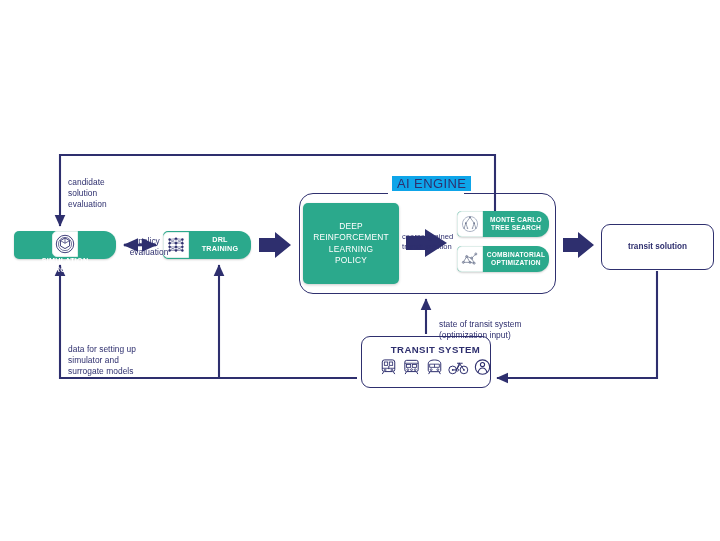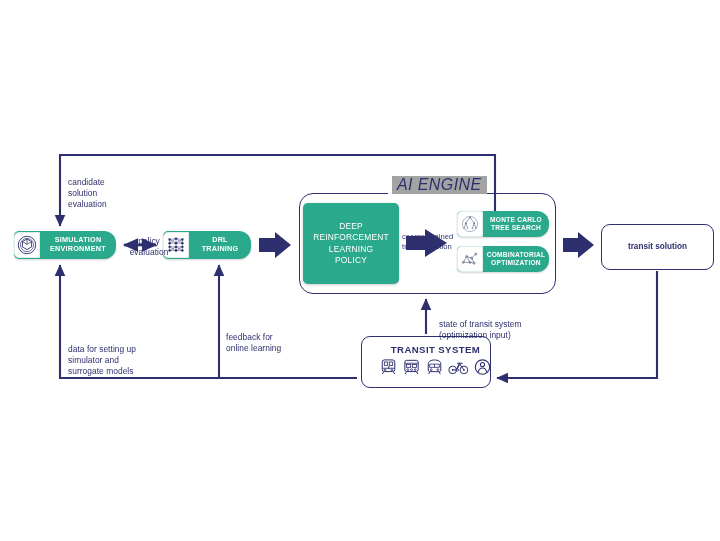--- a/index.html
+++ b/index.html
@@ -45,21 +45,21 @@
     color:#ffffff;
     font-weight:bold;
     font-size:7.2px;
     line-height:8.6px;
     letter-spacing:.25px;
     text-align:center;
     padding:0 3px;
   }
 
   
-  #simulation-environment{left:14px;top:231px;width:102px;height:28px;}
+  #simulation-environment{left:14px;top:231px;width:102px;height:28px;flex-direction:column;}
   #drl-training{left:163px;top:231px;width:88px;height:28px;}
 
   
   #mcts-box{left:457px;top:211px;width:92px;height:26px;}
   #combinatorial-box{left:457px;top:246px;width:92px;height:26px;}
   #mcts-box .pilltext,#combinatorial-box .pilltext{font-size:6.6px;line-height:8px;}
 
   
   #drl-policy{
     position:absolute;
@@ -79,26 +79,25 @@
     position:absolute;
     left:299px;top:193px;width:257px;height:101px;
     border:1.4px solid #2e2f6e;
     border-radius:14px;
     box-sizing:border-box;
     background:transparent;
   }
   #ai-engine-label{
     position:absolute;
     left:392px;top:176px;
-    background:#a3a3a3;
+    background:#0ea5e9;
     padding:0 5px;
     color:#2e2f6e;
-    font-size:16px;
+    font-size:13px;
     letter-spacing:.4px;
-    font-style:italic;
   }
   
   .border-mask{position:absolute;background:#fff;}
 
   
   .outline-box{
     position:absolute;
     border:1.4px solid #2e2f6e;
     border-radius:9px;
     box-sizing:border-box;
@@ -359,23 +358,19 @@
     <div>policy</div>
     <div>evaluation</div>
   </div>
 
   <div class="caption" style="left:68px;top:328px;width:110px;">
     <div>data for setting up</div>
     <div>simulator and</div>
     <div>surrogate models</div>
   </div>
 
-  <div class="caption" style="left:226px;top:316px;width:90px;">
-    <div>feedback for</div>
-    <div>online learning</div>
-  </div>
 
   <div class="caption" style="left:439px;top:303px;width:120px;">
     <div>state of transit system</div>
     <div>(optimization input)</div>
   </div>
 
 </div>
 
 </body></html>

